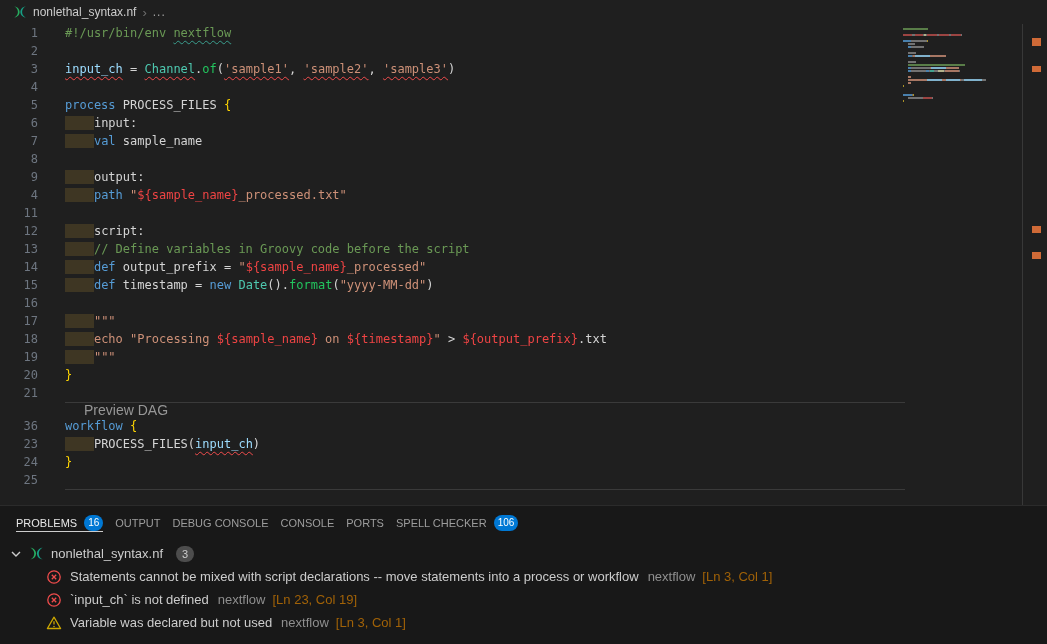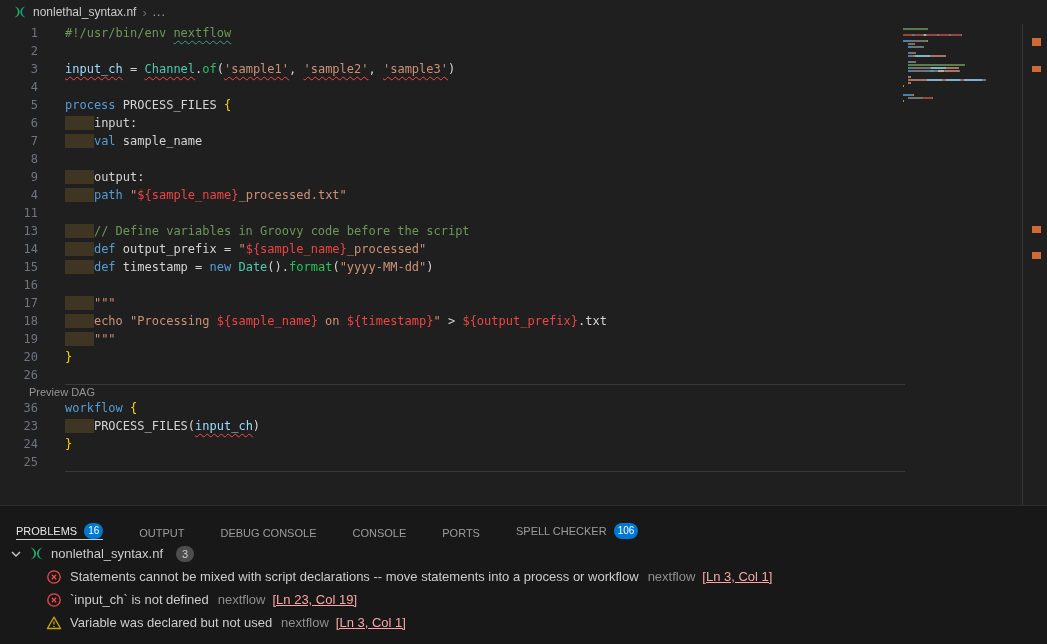--- a/index.html
+++ b/index.html
@@ -22,54 +22,54 @@
   .ln{flex:none;width:38px;text-align:right;color:#6e7681;user-select:none;}
   .lcontent{margin-left:27px;}
   .ind-hl{background:rgba(255,200,61,0.14);}
   .tok.cmt{color:#6a9955}.tok.kw{color:#569cd6}.tok.str{color:#ce9178}.tok.fn{color:#22c55e}
   .tok.type{color:#4ec9b0}.tok.var{color:#9cdcfe}.tok.interp{color:#ef4444}
   .tok.txt{color:#d4d4d4}.tok.brace{color:#ffd602}
   .sq-red{text-decoration:underline;text-decoration-style:wavy;text-decoration-color:#f14c4c;
           text-decoration-thickness:1px;text-underline-offset:3px;}
   .sq-spell{text-decoration:underline;text-decoration-style:wavy;text-decoration-color:#3a9e8e;
           text-decoration-thickness:1px;text-underline-offset:3px;}
-  .lens{height:14px;line-height:14px;margin-left:29px;font-size:11px;color:#969696;cursor:pointer;}
+  .lens{height:14px;line-height:14px;margin-left:84px;font-size:14px;color:#969696;cursor:pointer;}
   .hrule{height:0;border-top:1px solid #3a3a3a;margin-left:65px;width:840px;}
 
   
   .minimap{position:absolute;top:4px;right:26px;width:118px;}
   .mini-row{display:flex;height:2px;margin-bottom:1px;}
   .mini-seg{height:2px;flex:none;opacity:.78;}
   .mini-gap{width:5px;flex:none;}
 
   
   .overview{position:absolute;top:0;right:0;bottom:0;width:24px;border-left:1px solid #383838;}
   .omark{position:absolute;right:6px;width:9px;background:#cf6a37;}
 
   
   .panel{position:absolute;left:0;right:0;bottom:0;height:138px;background:#181818;
          border-top:1px solid #2b2b2b;}
-  .panel-tabs{display:flex;align-items:flex-end;height:34px;padding:0 16px;gap:36px;}
+  .panel-tabs{display:flex;align-items:center;height:34px;padding:0 16px;gap:12px;}
   .ptab{display:flex;align-items:center;gap:7px;font-size:11px;color:#9d9d9d;cursor:pointer;
         border-bottom:1px solid transparent;box-sizing:border-box;padding-top:1px;}
   .ptab.active{color:#e7e7e7;border-bottom-color:#cccccc;}
   .badge{background:#0078d4;color:#ffffff;font-size:10px;height:16px;line-height:16px;
          min-width:16px;text-align:center;border-radius:10px;padding:0 4px;box-sizing:border-box;}
   .problems{padding-top:2px;}
   .prow{display:flex;align-items:center;height:23px;font-size:13px;color:#cccccc;}
   .prow.head{padding-left:8px;gap:5px;cursor:pointer;}
   .prow.detail{padding-left:46px;cursor:pointer;}
   .fname{margin-left:2px;}
   .count{margin-left:8px;background:#4d4d4d;color:#cccccc;font-size:11px;height:16px;
          line-height:16px;border-radius:9px;padding:0 6px;}
   .picon{display:inline-flex;align-items:center;margin-right:8px;}
   .tw,.nf-icon.sm{display:inline-flex;align-items:center;}
   .pmsg{white-space:nowrap;}
   .psrc{color:#8f8f8f;margin-left:9px;}
-  .ploc{color:#fca5a5;margin-left:7px;text-decoration:underline;}
+  .ploc{color:#a16207;margin-left:7px;}
 </style>
 </head>
 <body>
 
 <div class="screen">
 
   <div class="breadcrumb">
     <span class="nf-icon">
       <svg width="14" height="14" viewBox="0 0 16 16">
         <path d="M1.5 1.5 C6 3 7.2 4.6 7.6 8 C7.2 11.4 6 13 1.5 14.5 C4.6 12.4 5.6 10.4 5.6 8 C5.6 5.6 4.6 3.6 1.5 1.5 Z" fill="#27ae60"></path>
@@ -87,29 +87,30 @@
         <div class="cline"><span class="ln">2</span><span class="lcontent"></span></div>
         <div class="cline"><span class="ln">3</span><span class="lcontent"><span class="tok var sq-red">input_ch</span><span class="tok txt"> = </span><span class="tok type sq-red">Channel</span><span class="tok txt">.</span><span class="tok fn">of</span><span class="tok txt">(</span><span class="tok str sq-red">'sample1'</span><span class="tok txt">, </span><span class="tok str sq-red">'sample2'</span><span class="tok txt">, </span><span class="tok str sq-red">'sample3'</span><span class="tok txt">)</span></span></div>
         <div class="cline"><span class="ln">4</span><span class="lcontent"></span></div>
         <div class="cline"><span class="ln">5</span><span class="lcontent"><span class="tok kw">process</span><span class="tok txt"> PROCESS_FILES </span><span class="tok brace">{</span></span></div>
         <div class="cline"><span class="ln">6</span><span class="lcontent"><span class="ind-hl">    </span><span class="tok txt">input:</span></span></div>
         <div class="cline"><span class="ln">7</span><span class="lcontent"><span class="ind-hl">    </span><span class="tok kw">val</span><span class="tok txt"> sample_name</span></span></div>
         <div class="cline"><span class="ln">8</span><span class="lcontent"></span></div>
         <div class="cline"><span class="ln">9</span><span class="lcontent"><span class="ind-hl">    </span><span class="tok txt">output:</span></span></div>
         <div class="cline"><span class="ln">4</span><span class="lcontent"><span class="ind-hl">    </span><span class="tok kw">path</span><span class="tok txt"> </span><span class="tok str">"</span><span class="tok interp">${sample_name}</span><span class="tok str">_processed.txt"</span></span></div>
         <div class="cline"><span class="ln">11</span><span class="lcontent"></span></div>
+        <div class="cline"><span class="ln">12</span><span class="lcontent"><span class="ind-hl">    </span><span class="tok txt">script:</span></span></div>
         <div class="cline"><span class="ln">13</span><span class="lcontent"><span class="ind-hl">    </span><span class="tok cmt">// Define variables in Groovy code before the script</span></span></div>
         <div class="cline"><span class="ln">14</span><span class="lcontent"><span class="ind-hl">    </span><span class="tok kw">def</span><span class="tok txt"> output_prefix = </span><span class="tok str">"</span><span class="tok interp">${sample_name}</span><span class="tok str">_processed"</span></span></div>
         <div class="cline"><span class="ln">15</span><span class="lcontent"><span class="ind-hl">    </span><span class="tok kw">def</span><span class="tok txt"> timestamp = </span><span class="tok kw">new</span><span class="tok txt"> </span><span class="tok type">Date</span><span class="tok txt">().</span><span class="tok fn">format</span><span class="tok txt">(</span><span class="tok str">"yyyy-MM-dd"</span><span class="tok txt">)</span></span></div>
         <div class="cline"><span class="ln">16</span><span class="lcontent"></span></div>
         <div class="cline"><span class="ln">17</span><span class="lcontent"><span class="ind-hl">    </span><span class="tok str">"""</span></span></div>
         <div class="cline"><span class="ln">18</span><span class="lcontent"><span class="ind-hl">    </span><span class="tok str">echo </span><span class="tok str">"Processing </span><span class="tok interp">${sample_name}</span><span class="tok str"> on </span><span class="tok interp">${timestamp}</span><span class="tok str">"</span><span class="tok txt"> &gt; </span><span class="tok interp">${output_prefix}</span><span class="tok txt">.txt</span></span></div>
         <div class="cline"><span class="ln">19</span><span class="lcontent"><span class="ind-hl">    </span><span class="tok str">"""</span></span></div>
         <div class="cline"><span class="ln">20</span><span class="lcontent"><span class="tok brace">}</span></span></div>
-        <div class="cline"><span class="ln">26</span><span class="lcontent"></span></div>
+        <div class="cline"><span class="ln">21</span><span class="lcontent"></span></div>
         <div class="hrule"></div>
         <div class="lens">Preview DAG</div>
         <div class="cline"><span class="ln">36</span><span class="lcontent"><span class="tok kw">workflow</span><span class="tok txt"> </span><span class="tok brace">{</span></span></div>
         <div class="cline"><span class="ln">23</span><span class="lcontent"><span class="ind-hl">    </span><span class="tok txt">PROCESS_FILES</span><span class="tok txt">(</span><span class="tok var sq-red">input_ch</span><span class="tok txt">)</span></span></div>
         <div class="cline"><span class="ln">24</span><span class="lcontent"><span class="tok brace">}</span></span></div>
         <div class="cline"><span class="ln">25</span><span class="lcontent"></span></div>
         <div class="hrule"></div>
       </div>
     <div class="minimap" id="minimap">
         <div class="mini-row">

